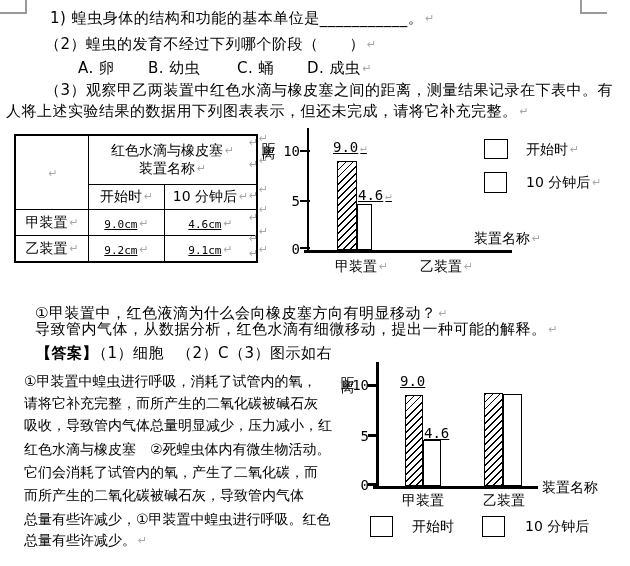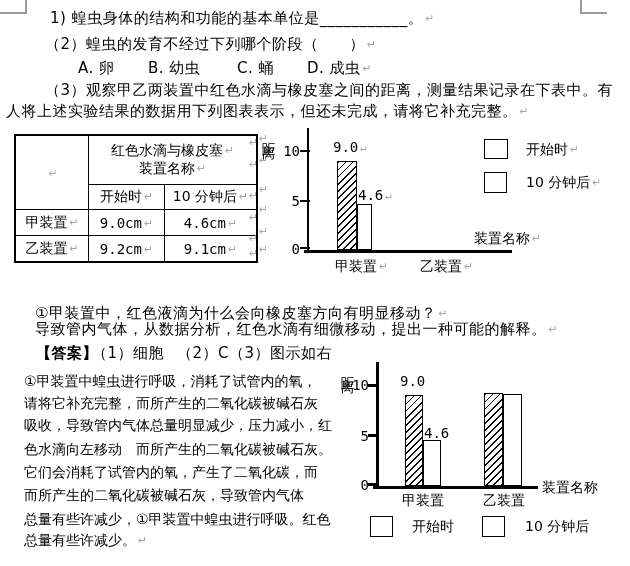--- a/index.html
+++ b/index.html
@@ -12,31 +12,31 @@
   .mark-free{position:absolute;color:#a8a8a8;font-size:11px;}
   
   .corner{position:absolute;width:25px;height:12px;}
   .corner.tl{left:0;top:0;border-right:2px solid #9a9a9a;border-bottom:2px solid #9a9a9a;}
   .corner.tr{left:580px;top:0;border-left:2px solid #9a9a9a;border-bottom:2px solid #9a9a9a;}
   
   table.dtab{position:absolute;left:14px;top:134px;border-collapse:collapse;
              font-size:14px;text-align:center;}
   table.dtab td{border:1px solid #000;padding:0 2px;}
   table.dtab{border:2px solid #000;}
-  .num{font-family:"DejaVu Sans Mono",monospace;font-size:14px;}
+  .num{font-family:"DejaVu Sans Mono",monospace;font-size:11px;text-decoration:underline;}
   
   .chart{position:absolute;}
   .vax{position:absolute;width:2px;background:#000;}
   .hax{position:absolute;height:3px;background:#000;}
   .tickdash{position:absolute;background:#000;}
   .ticklab{position:absolute;text-align:right;font-family:"DejaVu Sans Mono",monospace;font-size:14px;}
   .ylab{position:absolute;writing-mode:vertical-rl;font-size:14px;letter-spacing:2px;}
   .xlab{position:absolute;font-size:14px;}
   .clab{position:absolute;font-size:14px;}
-  .vlab{position:absolute;font-family:"DejaVu Sans Mono",monospace;font-size:14px;}
+  .vlab{position:absolute;font-family:"DejaVu Sans Mono",monospace;font-size:14px;text-decoration:underline;}
   .bar{position:absolute;box-sizing:border-box;border:1px solid #000;background:#fff;}
   .hatch{background-image:repeating-linear-gradient(135deg,#000 0,#000 1.3px,#fff 1.3px,#fff 5px);}
   .lgbox{position:absolute;box-sizing:border-box;border:1px solid #000;background:#fff;}
   .lglab{position:absolute;font-size:14px;}
   .bold{font-weight:bold;}
 </style>
 </head>
 <body>
 
 <div class="corner tl"></div>
@@ -119,21 +119,21 @@
 <div class="abs line" style="left:35px;top:304px"><span>①甲装置中，红色液滴为什么会向橡皮塞方向有明显移动？</span><span class="crlf">↵</span></div>
 <div class="abs line" style="left:35px;top:320px"><span>导致管内气体，从数据分析，红色水滴有细微移动，提出一种可能的解释。</span><span class="crlf">↵</span></div>
 <div class="abs line bold" style="left:36px;top:344px">【答案】</div>
 <div class="abs line" style="left:92px;top:344px">（1）细胞</div>
 <div class="abs line" style="left:177px;top:344px">（2）C（3）图示如右</div>
 
 <div id="expl">
     <div class="abs expl" style="left: 24px; top: 373px;"><span>①甲装置中蝗虫进行呼吸，消耗了试管内的氧，</span></div>
     <div class="abs expl" style="left: 24px; top: 395px;"><span>请将它补充完整，而所产生的二氧化碳被碱石灰</span></div>
     <div class="abs expl" style="left: 24px; top: 417px;"><span>吸收，导致管内气体总量明显减少，压力减小，红</span></div>
-    <div class="abs expl" style="left: 24px; top: 441px;"><span>色水滴向左移动　而所产生的二氧化碳被碱石灰。</span></div>
+    <div class="abs expl" style="left: 24px; top: 441px;"><span>红色水滴与橡皮塞　②死蝗虫体内有微生物活动。</span></div>
     <div class="abs expl" style="left: 24px; top: 464px;"><span>它们会消耗了试管内的氧，产生了二氧化碳，而</span></div>
     <div class="abs expl" style="left: 24px; top: 487px;"><span>而所产生的二氧化碳被碱石灰，导致管内气体</span></div>
     <div class="abs expl" style="left: 24px; top: 511px;"><span>总量有些许减少，①甲装置中蝗虫进行呼吸。红色</span></div>
     <div class="abs expl" style="left: 24px; top: 532px;"><span>总量有些许减少。</span><span class="crlf">↵</span></div>
   </div>
 
 <div class="chart" id="chart1" style="left:335px;top:360px;width:295px;height:185px">
   <div class="ylab" style="left:4px;top:6px">距离</div>
   <div class="vax" style="left:41px;top:2px;height:127px;width:3px"></div>
   <div class="hax" style="left:38px;top:126px;width:165px"></div>

